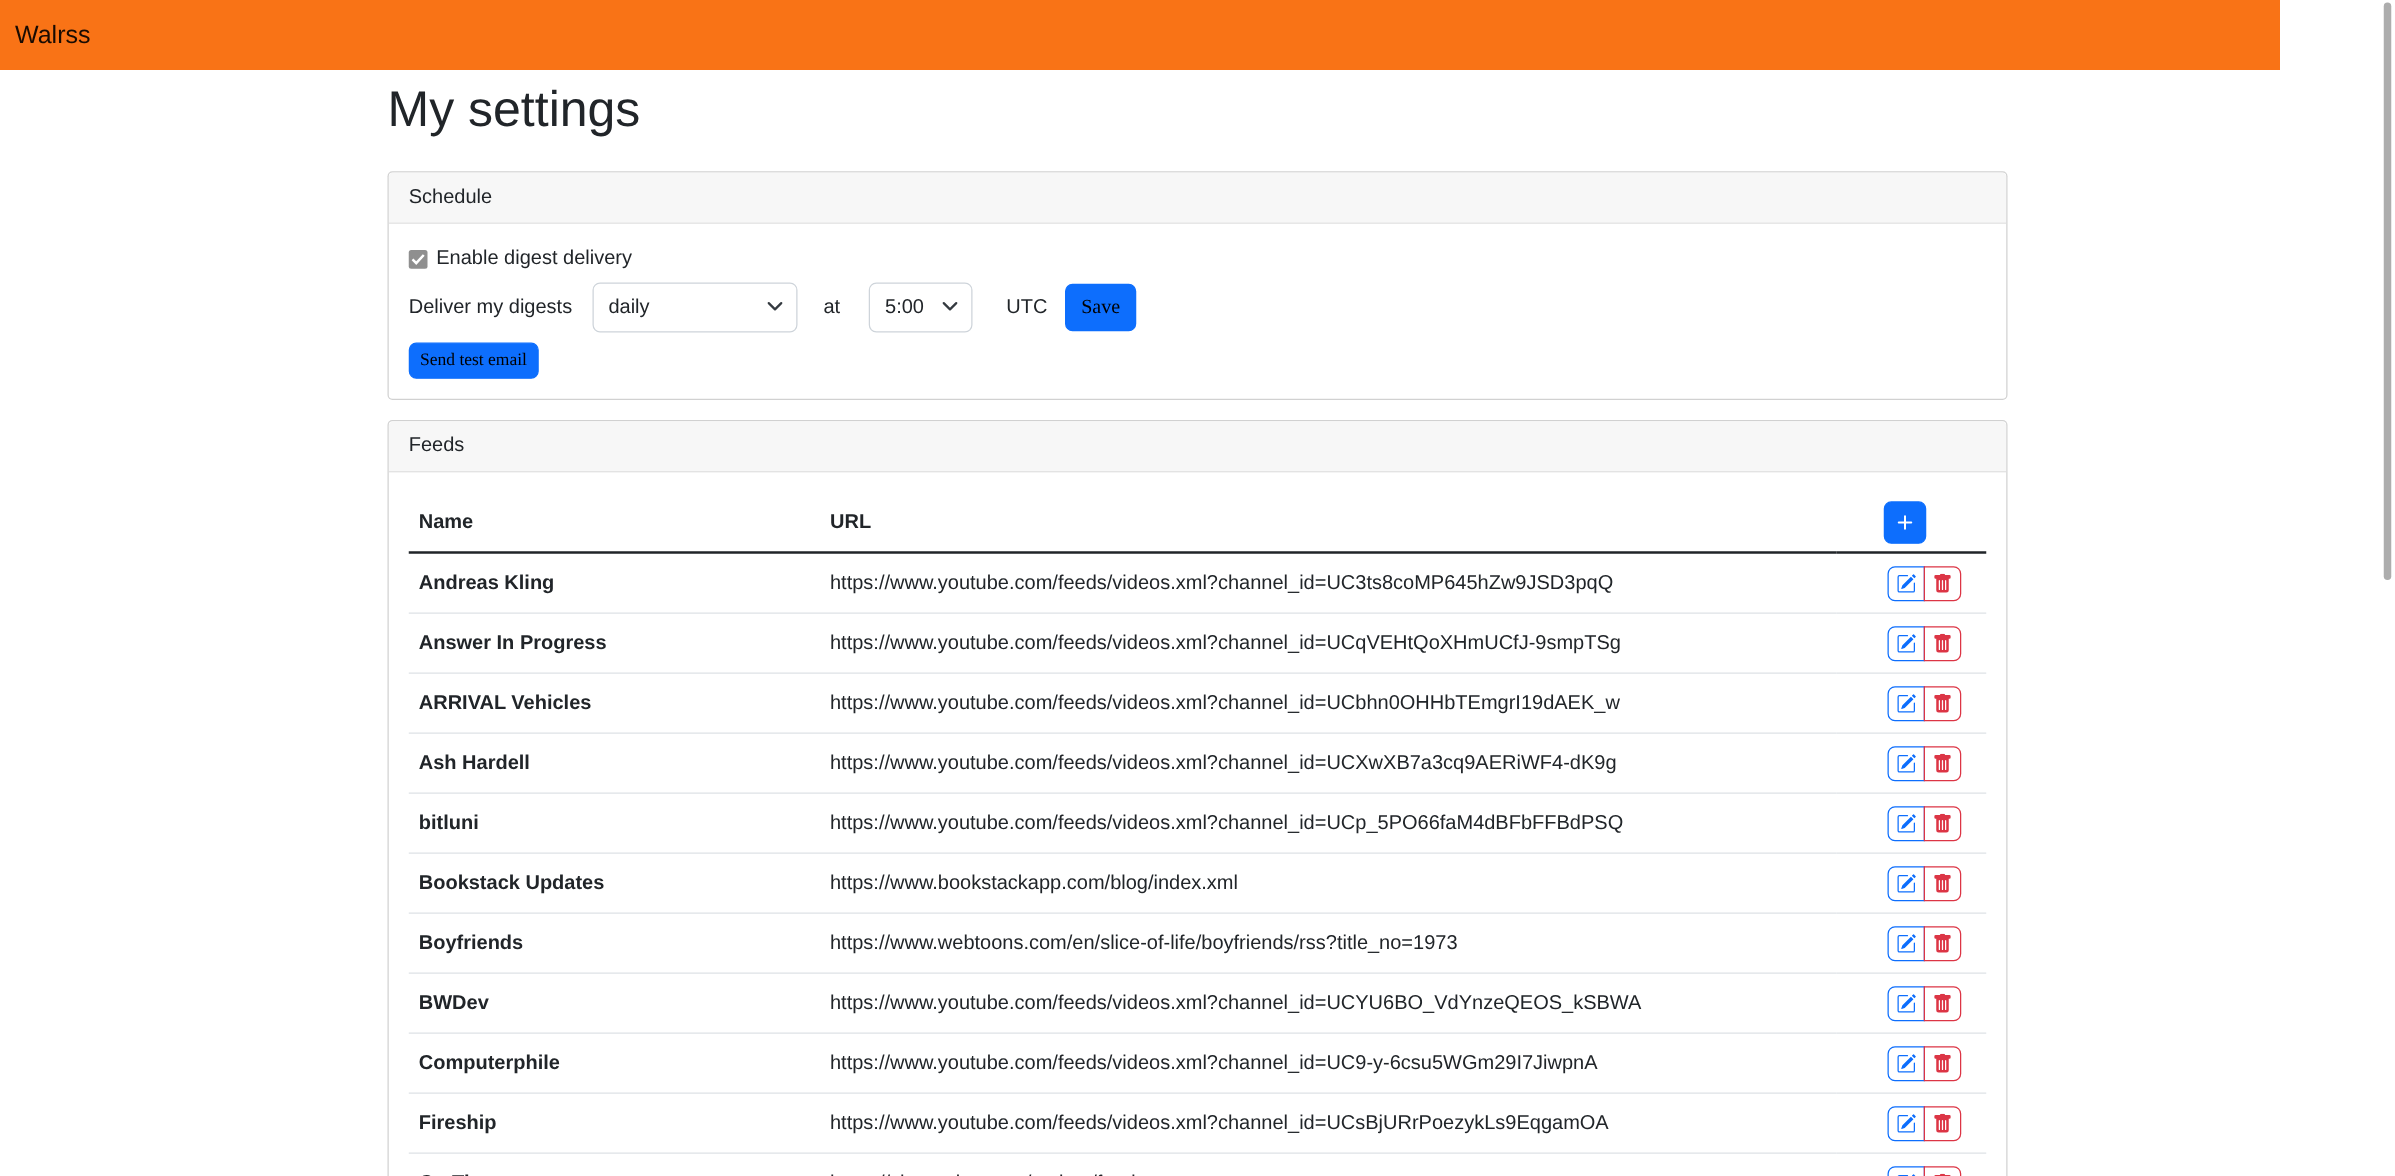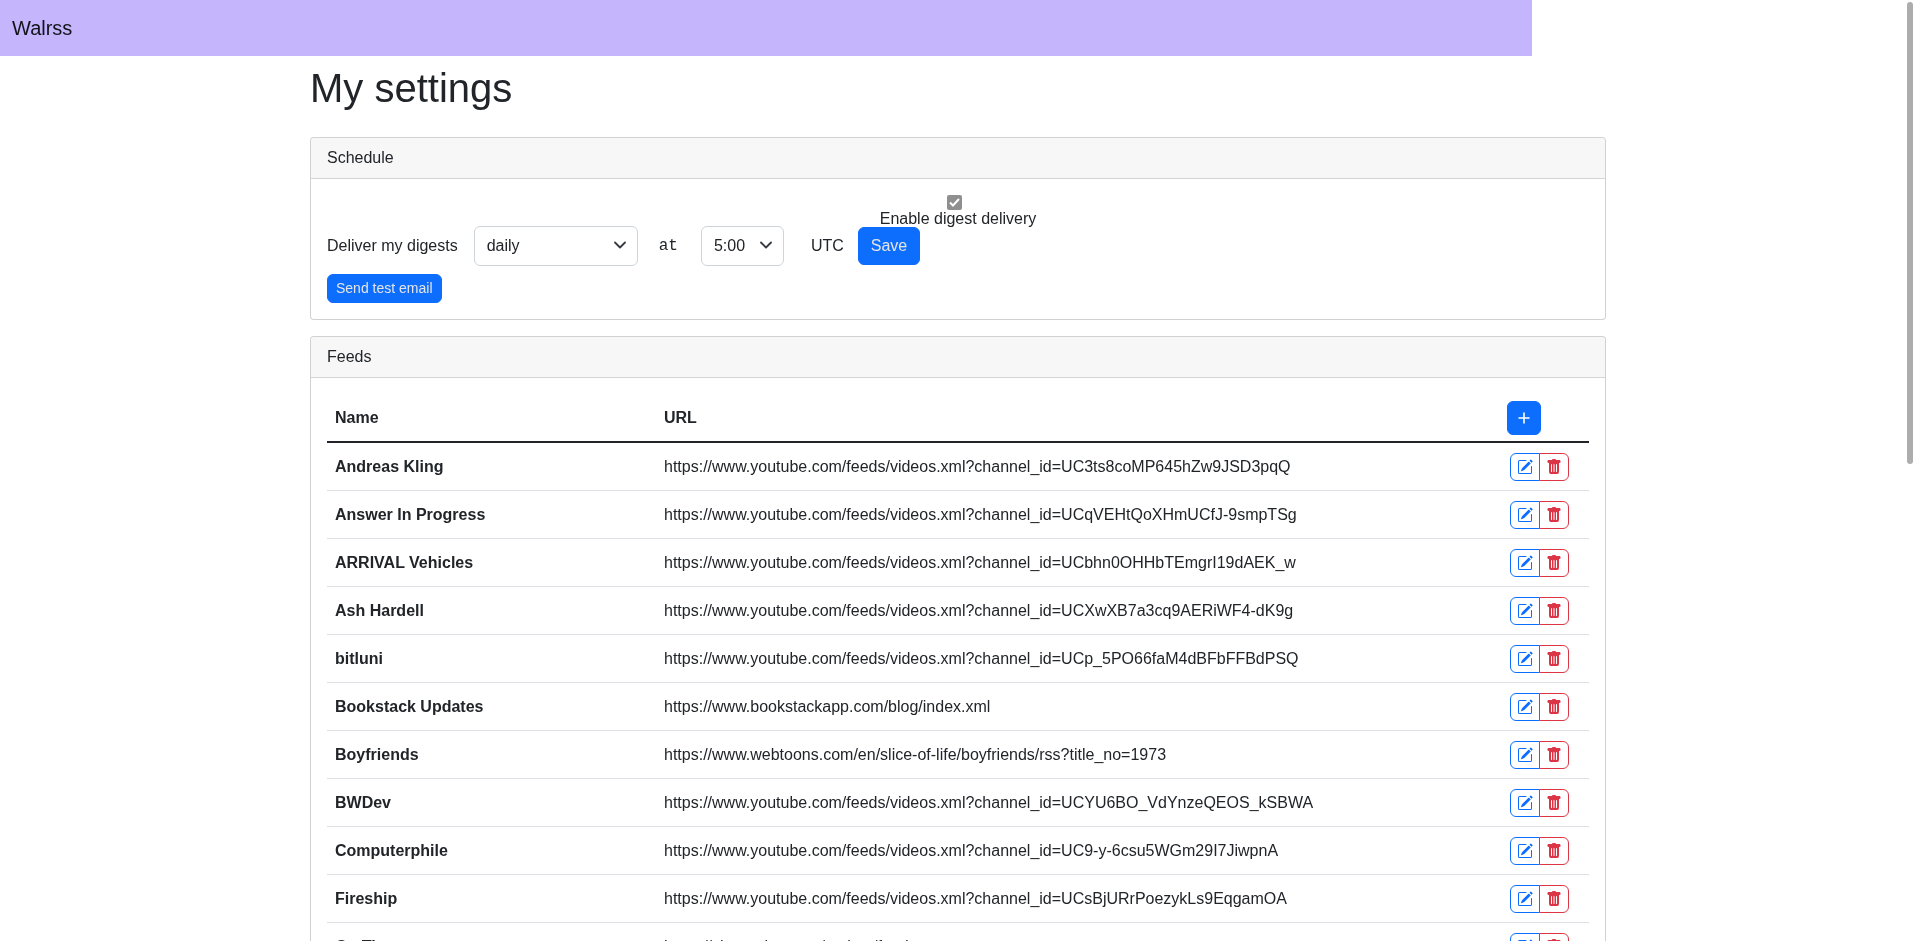--- a/index.html
+++ b/index.html
@@ -3,54 +3,54 @@
 <meta charset="utf-8">
 <style>
   * { margin:0; padding:0; box-sizing:border-box; }
   html,body { width:1916px; height:941px; overflow:hidden; }
   body {
     font-family:"Liberation Sans","DejaVu Sans",sans-serif;
     font-size:16px; color:#212529; background:#fff;
   }
   
   .navbar {
-    width:1532px; height:56px; background:#c4b5fd;
+    width:1824px; height:56px; background:#f97316;
     display:flex; align-items:center; padding:0 12px;
   }
   .brand { font-size:20px; color:rgba(0,0,0,.9); }
   
   .container { width:1296px; margin-left:310px; }
   h1.page-title { font-size:40px; font-weight:500; line-height:1.2; margin:8px 0 25px; color:#212529; }
   
   .card { border:1px solid rgba(0,0,0,.18); border-radius:4px; margin-bottom:16px; background:#fff; }
   .card-header {
     background:#f7f7f7; padding:8px 16px; font-size:16px;
     border-bottom:1px solid rgba(0,0,0,.14); border-radius:4px 4px 0 0; line-height:24px;
   }
   .card-body { padding:16px; }
   
-  .check-row { display:flex; align-items:center; height:24px; margin-bottom:8px;flex-direction:column; }
+  .check-row { display:flex; align-items:center; height:24px; margin-bottom:8px; }
   .checkbox {
     width:15px; height:15px; background:#8f8f8f; border-radius:2px;
     display:flex; align-items:center; justify-content:center; margin-right:7px; flex:0 0 auto;
   }
   .controls-row { display:flex; align-items:center; margin-bottom:9px; height:38px; }
   .lbl-deliver { margin-right:16px; }
-  .lbl-at { margin:0 23px 0 21px;font-family:Liberation Mono, monospace; }
+  .lbl-at { margin:0 23px 0 21px; }
   .lbl-utc { margin:0 14px 0 27px; }
   .form-select {
     height:40px; background:#fff; border:1px solid #ced4da; border-radius:6px;
     display:inline-flex; align-items:center; position:relative;
     padding:0 34px 0 12px; cursor:default;
   }
   .form-select .chev { position:absolute; right:10px; top:13px; }
   .sel-frequency { width:164px; }
   .sel-time { width:83px; padding-right:44px; }
   .btn { border-radius:6px; font-size:16px; line-height:24px; display:inline-flex; align-items:center; justify-content:center; cursor:pointer; }
-  .btn-primary { background:#0d6efd; border:1px solid #0d6efd; color:#e5e5e5; padding:6px 12px; height:38px; }
+  .btn-primary { background:#0d6efd; border:1px solid #0d6efd; color:#000000; padding:6px 12px; height:38px;font-family:Liberation Serif, serif; }
   .btn-sm { font-size:14px; line-height:19px; padding:4px 8px; height:29px; }
   
   table.feeds { width:1262px; border-collapse:collapse; }
   th { text-align:left; font-weight:bold; padding:12px 8px; border-bottom:2px solid #212529; }
   th.col-name { width:329px; }
   th.col-actions { width:120px; text-align:right; padding:7px 48px 6px 8px; }
   td { padding:12px 8px; border-bottom:1px solid #dee2e6; vertical-align:middle; }
   td.feed-name-cell { font-weight:bold; }
   td.actions-cell { text-align:right; padding:10px 20px 9px 8px; }
   .btn-add {

